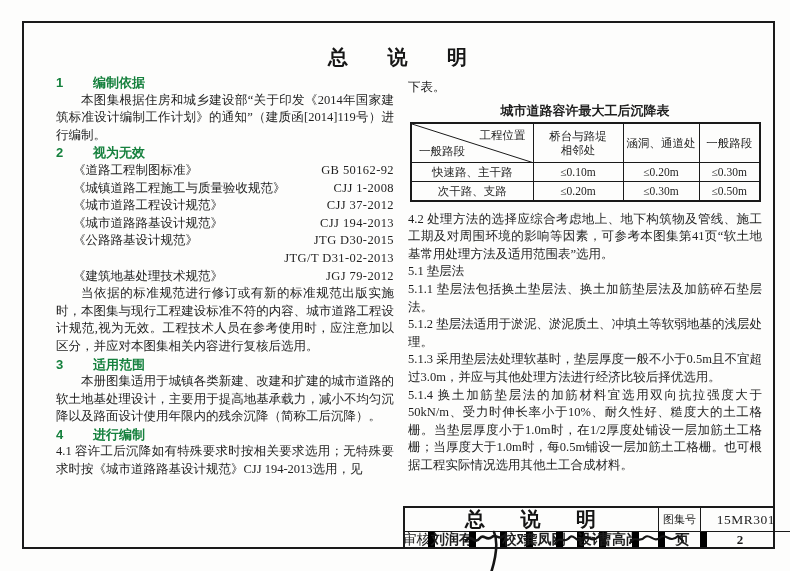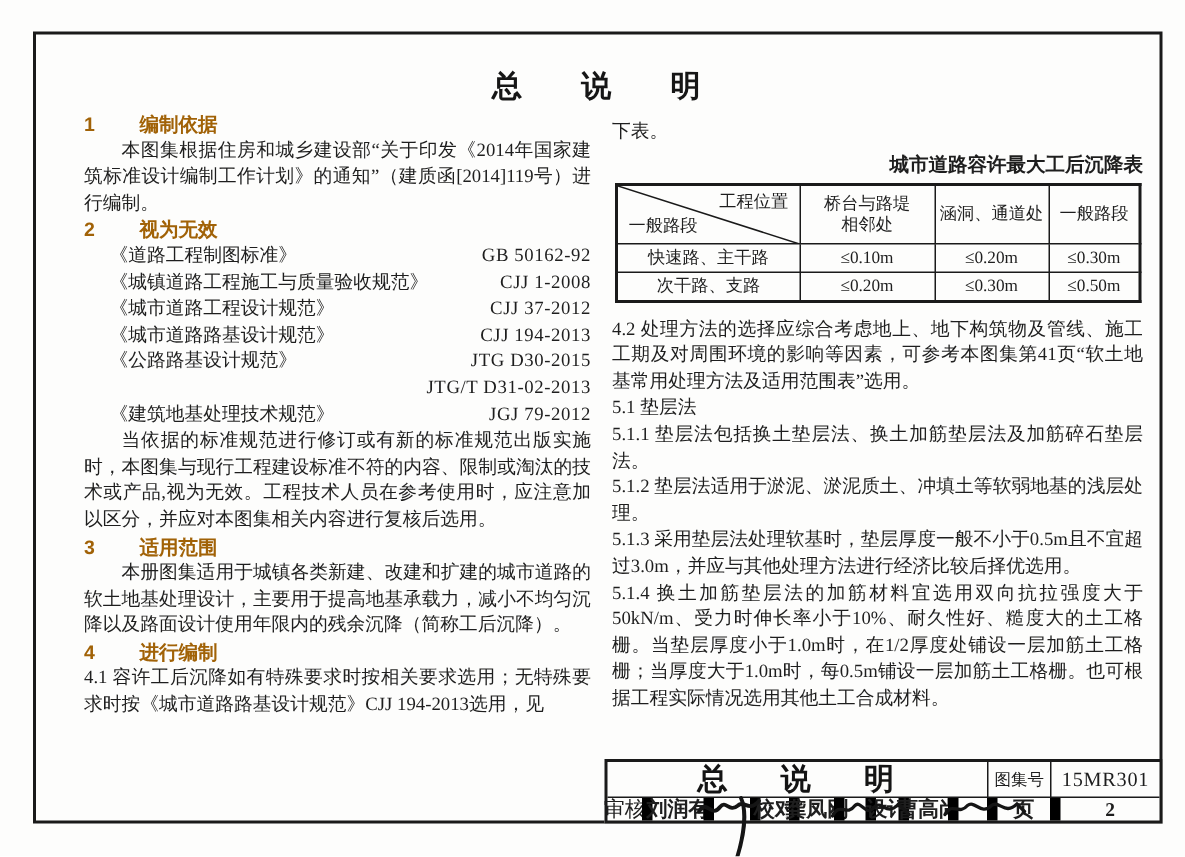--- a/index.html
+++ b/index.html
@@ -14,32 +14,32 @@
   .page-title{
     position:absolute;left:22px;top:44px;width:753px;text-align:center;
     font-family:"Liberation Sans","DejaVu Sans",sans-serif;font-weight:bold;
     font-size:20px;color:#161616;word-spacing:30px;letter-spacing:2px;
   }
   .col{position:absolute;font-size:12.5px;line-height:17.6px;text-align:justify;}
   .col-left{left:56px;top:74px;width:338px;}
   .col-right{left:408px;top:79px;width:354px;}
   .heading{
     font-family:"Liberation Sans","DejaVu Sans",sans-serif;font-weight:bold;
-    font-size:13px;text-align:left;color:#a16207;
+    font-size:13px;text-align:left;color:#15803d;
   }
   .heading .num{display:inline-block;width:37px;}
   p{margin:0;}
   .indent{text-indent:2em;}
   .ref{display:flex;justify-content:space-between;align-items:flex-start;}
   .ref .name{padding-left:17px;}
   .ref .code{letter-spacing:0.4px;white-space:nowrap;}
   .code-only{text-align:right;letter-spacing:0.4px;}
   
   .tbl-title{
-    text-align:right;font-family:Liberation Mono, monospace;
+    text-align:center;font-family:Liberation Sans, sans-serif;
     font-weight:bold;font-size:13px;margin-top:5px;line-height:18px;
   }
   table.settle{
     border-collapse:collapse;width:349px;table-layout:fixed;
     margin:2px 0 9px 2px;border:2px solid #1a1a1a;
   }
   table.settle td,table.settle th{
     border:1px solid #1a1a1a;font-size:11.5px;font-weight:normal;
     text-align:center;vertical-align:middle;padding:0;line-height:14px;
   }
@@ -56,21 +56,21 @@
   }
   .tb .cell{position:absolute;box-sizing:border-box;overflow:visible;
     display:flex;align-items:center;justify-content:center;}
   .tb-title{
     left:0;top:0;width:253px;height:24px;border-bottom:1px solid #1a1a1a;
     font-family:"Liberation Sans","DejaVu Sans",sans-serif;font-weight:bold;
     font-size:20px;word-spacing:26px;letter-spacing:2px;color:#141414;
   }
   .tb-atlas-label{left:253px;top:0;width:42px;height:24px;
     border-left:1px solid #1a1a1a;border-bottom:1px solid #1a1a1a;font-size:11px;}
-  .tb-atlas-val{left:295px;top:0;width:73px;height:24px;
+  .tb-atlas-val{left:295px;top:0;width:91px;height:24px;
     border-left:1px solid #1a1a1a;border-bottom:1px solid #1a1a1a;
     font-size:13.5px;letter-spacing:0.5px;}
   .tb .r2{top:24px;height:15px;font-size:14px;white-space:nowrap;}
   .b-l{border-left:7px solid #000000;font-weight:bold;}
   .sig{position:absolute;pointer-events:none;}
 </style>
 </head>
 <body>
 
 <div class="sheet">
@@ -104,21 +104,21 @@
     </p>
     <p class="ref">
       <span class="name">《公路路基设计规范》</span>
       <span class="code">JTG D30-2015</span>
     </p>
     <p class="code-only">JTG/T D31-02-2013</p>
     <p class="ref">
       <span class="name">《建筑地基处理技术规范》</span>
       <span class="code">JGJ 79-2012</span>
     </p>
-    <p class="indent">当依据的标准规范进行修订或有新的标准规范出版实施时，本图集与现行工程建设标准不符的内容、限制或淘汰的技术或产品,视为无效。工程技术人员在参考使用时，应注意加以区分，并应对本图集相关内容进行复核后选用。</p>
+    <p class="indent">当依据的标准规范进行修订或有新的标准规范出版实施时，本图集与现行工程建设标准不符的内容、城市道路工程设计规范,视为无效。工程技术人员在参考使用时，应注意加以区分，并应对本图集相关内容进行复核后选用。</p>
     <p class="heading">
       <span class="num">3</span><span>适用范围</span>
     </p>
     <p class="indent">本册图集适用于城镇各类新建、改建和扩建的城市道路的软土地基处理设计，主要用于提高地基承载力，减小不均匀沉降以及路面设计使用年限内的残余沉降（简称工后沉降）。</p>
     <p class="heading">
       <span class="num">4</span><span>进行编制</span>
     </p>
     <p>4.1 容许工后沉降如有特殊要求时按相关要求选用；无特殊要求时按《城市道路路基设计规范》CJJ 194-2013选用，见</p>
   </div>
 

